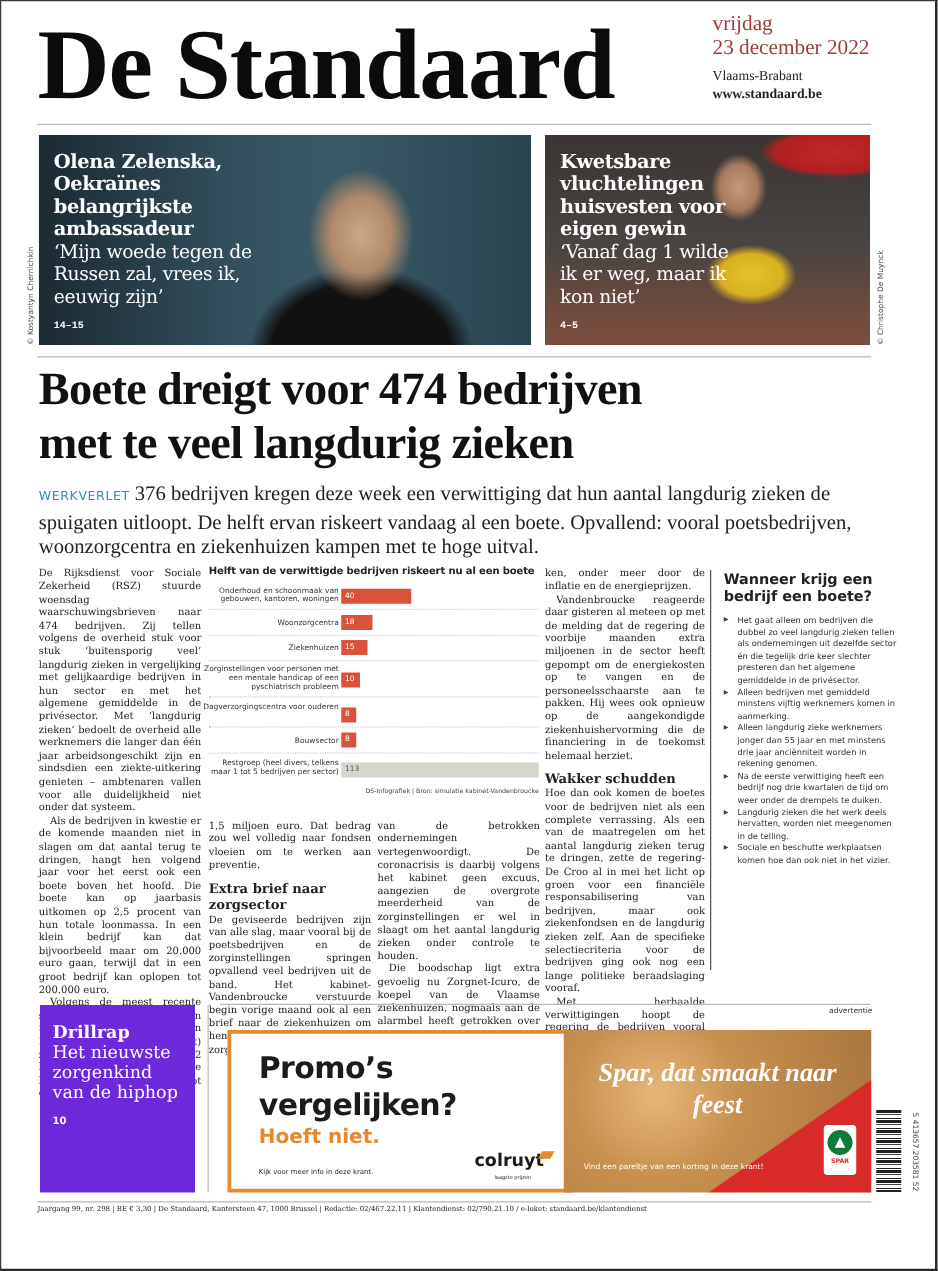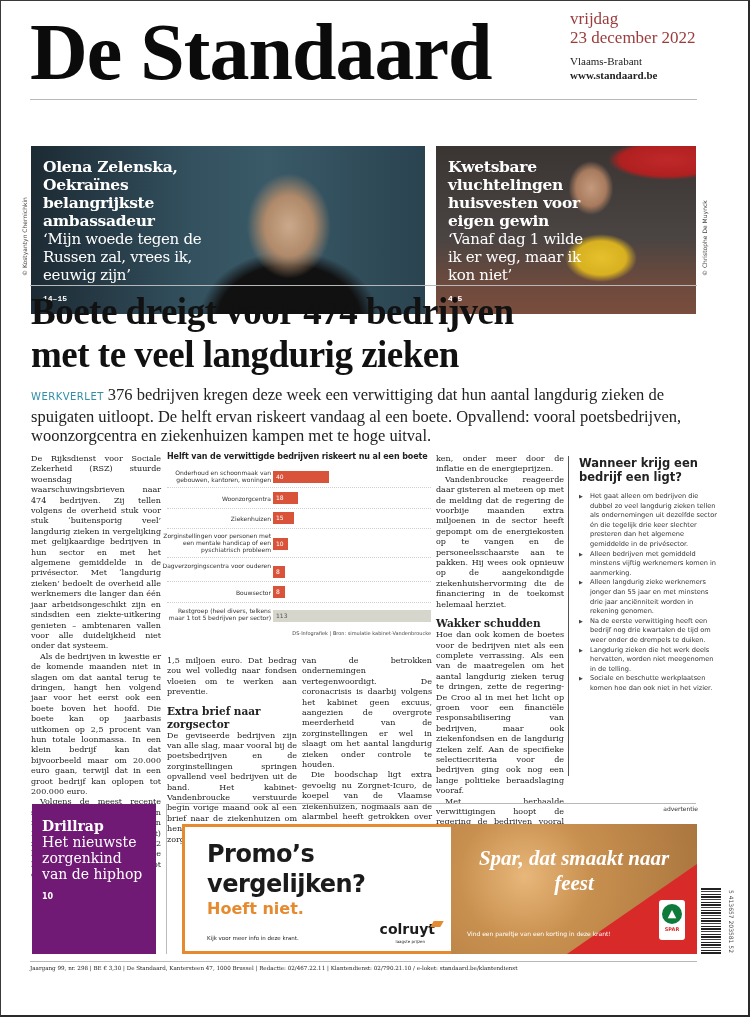--- a/index.html
+++ b/index.html
@@ -14,21 +14,21 @@
   .masthead { position: absolute; left: 30px; top: 6px; width: 675px; height: 92px; }
   .logo { position: absolute; left: 0; top: 0; font-family: "Liberation Serif", serif; font-weight: bold; font-size: 80px; letter-spacing: -1px; line-height: 92px; color: #0b0b0b; }
   .dateblock { position: absolute; left: 540px; top: 4px; }
   .dateblock .day { font-family: "Liberation Serif", serif; font-size: 17px; color: #9b3b3b; line-height: 18px; }
   .dateblock .date { font-family: "Liberation Serif", serif; font-size: 17px; color: #9b3b3b; line-height: 20px; }
   .dateblock .region { font-family: "Liberation Serif", serif; font-size: 11px; color: #222; margin-top: 6px; line-height: 14px; }
   .dateblock .url { font-family: "Liberation Serif", serif; font-size: 11px; font-weight: bold; color: #222; line-height: 14px; }
   .rule { position: absolute; height: 1px; background: #b8b8b8; }
 
   
-  .teaser { position: absolute; overflow: hidden; margin-top: 38px; }
+  .teaser { position: absolute; overflow: hidden; }
   .teaser .photo { position: absolute; inset: 0; }
   .teaser .txt { position: absolute; color: #fff; }
   .teaser .head { font-family: "DejaVu Serif", serif; font-weight: bold; font-size: 15.5px; line-height: 18px; letter-spacing: -0.3px; }
   .teaser .quote { font-family: "DejaVu Serif", serif; font-size: 15px; line-height: 18px; letter-spacing: -0.3px; }
   .teaser .pages { font-family: Liberation Mono, monospace; font-weight: bold; font-size: 8px; margin-top: 10px; }
   .credit { position: absolute; font-family: "DejaVu Sans", sans-serif; font-size: 6px; color: #444; transform-origin: left top; transform: rotate(-90deg); white-space: nowrap; }
 
   
   .headline { position: absolute; left: 31px; top: 290px; width: 690px; font-family: "Liberation Serif", serif; font-weight: bold; font-size: 37px; line-height: 43px; letter-spacing: -0.5px; color: #111; }
   .lead { position: absolute; left: 31px; top: 385px; width: 690px; font-family: "Liberation Serif", serif; font-size: 16.5px; line-height: 19.5px; color: #222; }
@@ -52,21 +52,21 @@
   .chart .source { position: absolute; right: 0; font-size: 5px; color: #444; white-space: nowrap; }
 
   
   .box { position: absolute; left: 568px; top: 456px; width: 150px; height: 320px; border-left: 1px solid #555; padding-left: 10px; box-sizing: border-box; font-family: "DejaVu Sans", sans-serif; }
   .box h3 { margin: 0 0 8px 0; font-size: 11.5px; line-height: 14px; font-weight: bold; color: #222; }
   .box ul { margin: 0; padding: 0; list-style: none; }
   .box li { position: relative; padding-left: 11px; font-size: 6.6px; line-height: 9.6px; color: #333; }
   .box li::before { content: "\25B6"; position: absolute; left: 0; top: 0; font-size: 5px; color: #444; }
 
   
-  .red-teaser { position: absolute; left: 32px; top: 804px; width: 124px; height: 150px; background: #701a75; color: #fff; box-sizing: border-box; padding: 14px 10px; }
+  .red-teaser { position: absolute; left: 32px; top: 804px; width: 124px; height: 150px; background: #6d28d9; color: #fff; box-sizing: border-box; padding: 14px 10px; }
   .red-teaser .h { font-family: "DejaVu Serif", serif; font-weight: bold; font-size: 14px; line-height: 16px; }
   .red-teaser .q { font-family: "DejaVu Serif", serif; font-size: 14px; line-height: 16px; }
   .red-teaser .p { font-family: "DejaVu Sans", sans-serif; font-weight: bold; font-size: 8px; margin-top: 10px; }
   .vsep { position: absolute; left: 166px; top: 804px; width: 1px; height: 150px; background: #bbb; }
   .adlabel { position: absolute; right: 52px; top: 805px; font-family: "DejaVu Sans", sans-serif; font-size: 6px; color: #333; }
   .colruyt { position: absolute; left: 182px; top: 824px; width: 276px; height: 130px; border: 3px solid #e58a2e; box-sizing: border-box; background: #fff; }
   .colruyt .big { position: absolute; left: 22px; top: 12px; font-family: "DejaVu Sans", sans-serif; font-weight: bold; font-size: 24px; line-height: 30px; color: #1b1b1b; letter-spacing: -0.5px; }
   .colruyt .orange { position: absolute; left: 22px; top: 72px; font-family: "DejaVu Sans", sans-serif; font-weight: bold; font-size: 16px; color: #e58a2e; }
   .colruyt .small { position: absolute; left: 22px; top: 108px; font-family: "DejaVu Sans", sans-serif; font-size: 5.5px; color: #222; }
   .colruyt .brand { position: absolute; right: 20px; top: 94px; font-family: "DejaVu Sans", sans-serif; font-weight: bold; font-size: 14px; color: #1b1b1b; }
@@ -190,21 +190,21 @@
 <div class="col" style="left:436px; top:454px; width:128px;">
   <p>ken, onder meer door de inflatie en de energieprijzen.</p>
   <p class="ind">Vandenbroucke reageerde daar gisteren al meteen op met de melding dat de regering de voorbije maanden extra miljoenen in de sector heeft gepompt om de energiekosten op te vangen en de personeelsschaarste aan te pakken. Hij wees ook opnieuw op de aangekondigde ziekenhuishervorming die de financiering in de toekomst helemaal herziet.</p>
   <div class="sub">Wakker schudden</div>
   <p>Hoe dan ook komen de boetes voor de bedrijven niet als een complete verrassing. Als een van de maatregelen om het aantal langdurig zieken terug te dringen, zette de regering-De Croo al in mei het licht op groen voor een financiële responsabilisering van bedrijven, maar ook ziekenfondsen en de langdurig zieken zelf. Aan de specifieke selectiecriteria voor de bedrijven ging ook nog een lange politieke beraadslaging vooraf.</p>
   <p class="ind">Met herhaalde verwittigingen hoopt de regering de bedrijven vooral wakker te schudden. ‘Ze hebben nog perfect de mogelijkheid om de werkomstandigheden te verbeteren’, zegt het kabinet.</p>
   <div class="byline">Simon Andries</div>
 </div>
 
 <div class="box">
-  <h3>Wanneer krijg een bedrijf een ligt?</h3>
+  <h3>Wanneer krijg een bedrijf een boete?</h3>
   <ul>
     <li>Het gaat alleen om bedrijven die dubbel zo veel langdurig zieken tellen als ondernemingen uit dezelfde sector én die tegelijk drie keer slechter presteren dan het algemene gemiddelde in de privésector.</li>
     <li>Alleen bedrijven met gemiddeld minstens vijftig werknemers komen in aanmerking.</li>
     <li>Alleen langdurig zieke werknemers jonger dan 55 jaar en met minstens drie jaar anciënniteit worden in rekening genomen.</li>
     <li>Na de eerste verwittiging heeft een bedrijf nog drie kwartalen de tijd om weer onder de drempels te duiken.</li>
     <li>Langdurig zieken die het werk deels hervatten, worden niet meegenomen in de telling.</li>
     <li>Sociale en beschutte werkplaatsen komen hoe dan ook niet in het vizier.</li>
   </ul>
 </div>
 

